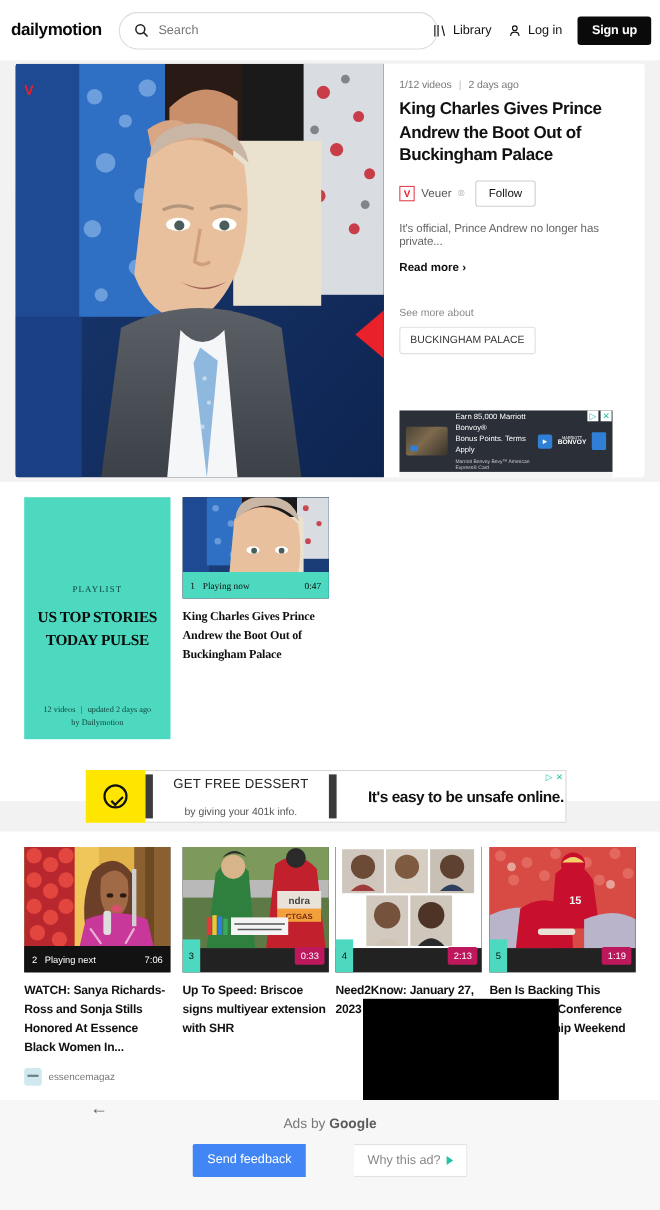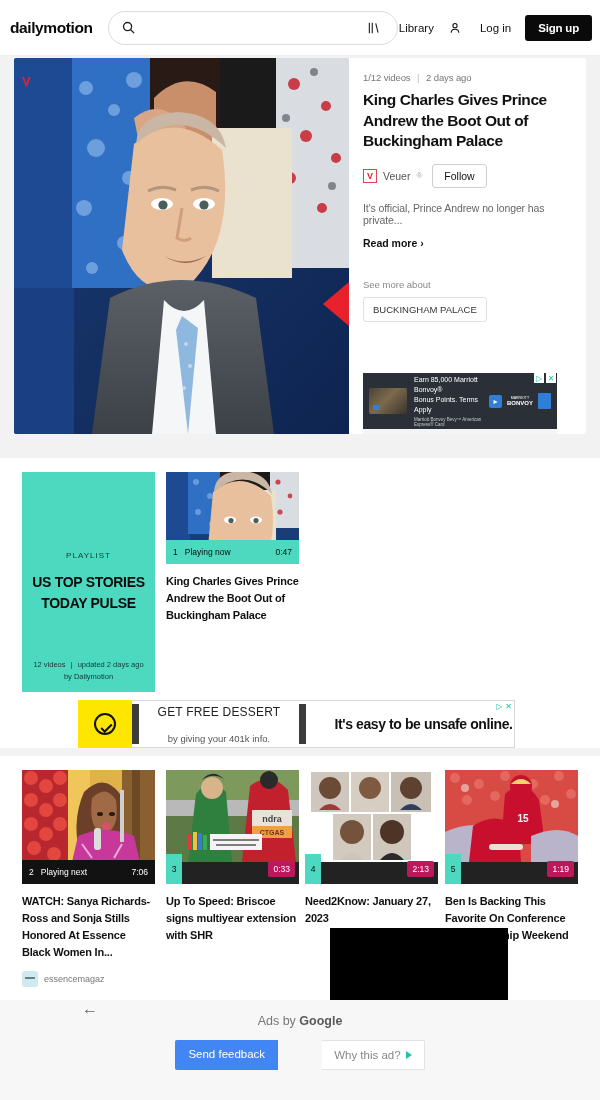--- a/index.html
+++ b/index.html
@@ -29,21 +29,21 @@
   }
   .search-ico { width: 15px; height: 15px; flex: 0 0 15px; margin-right: 8px; }
   .search-input {
     border: none; outline: none; font-size: 11.5px; color: #444;
     font-family: "Liberation Sans", sans-serif; width: 100%; background: transparent;
   }
   .hdr-right {
     position: absolute; right: 8px; top: 0; height: 56px;
     display: flex; align-items: center; gap: 14px;
   }
-  .hdr-item { display: flex; align-items: center; gap: 18px; cursor: pointer; }
+  .hdr-item { display: flex; align-items: center; gap: 5px; cursor: pointer; }
   .hdr-item span { font-size: 11.5px; color: #111; }
   .signup {
     background: #0a0a0a; color: #fff; font-size: 11.5px; font-weight: bold;
     padding: 7px 13px; border-radius: 3px; cursor: pointer; letter-spacing: -0.2px;
   }
 
   
   .watch-card {
     position: absolute; top: 58px; left: 14px;
     width: 572px; height: 376px; background: #fff;
@@ -123,22 +123,23 @@
   .ad-ctrl {
     position: absolute; right: 1px; top: 0px; display: flex; gap: 2px; z-index: 3;
   }
   .ad-ctrl span {
     font-size: 8px; color: #20c3a8; background: #fff; width: 10px; height: 10px;
     display: flex; align-items: center; justify-content: center; cursor: pointer;
   }
 
   
   .pl-strip {
-    position: absolute; top: 458px; left: 0; width: 600px; height: 290px;
+    position: absolute; top: 438px; left: 0; width: 600px; height: 290px;
     background: #fff;
+    font-family: Liberation Serif, serif;
   }
   .pl-cover {
     position: absolute; left: 22px; top: 14px; width: 133px; height: 220px;
     background: #4dd9c0; padding: 10px; display: flex; flex-direction: column;
     justify-content: center; align-items: center; text-align: center;
   }
   .pl-kicker { font-size: 8px; letter-spacing: 1px; color: #0d3b34; margin-bottom: 12px; }
   .pl-name {
     font-size: 14px; font-weight: bold; color: #0a0a0a; line-height: 1.45;
     letter-spacing: -0.3px;
@@ -266,20 +267,21 @@
 <div id="page">
 
   <div class="header">
     <div class="logo">dailymotion</div>
 
     <div class="search-wrap">
       <svg class="search-ico" viewBox="0 0 24 24" fill="none" stroke="#222" stroke-width="2.2">
         <circle cx="10.5" cy="10.5" r="6.5"></circle>
           <line x1="15.5" y1="15.5" x2="21" y2="21"></line>
       </svg>
+      <input class="search-input" type="text" value="" placeholder="Search" style="">
     </div>
 
     <div class="hdr-right">
       <div class="hdr-item">
         <svg width="14" height="14" viewBox="0 0 24 24" fill="none" stroke="#111" stroke-width="1.8">
           <line x1="4" y1="3" x2="4" y2="21"></line>
             <line x1="9" y1="3" x2="9" y2="21"></line>
             <line x1="15" y1="4" x2="19" y2="20"></line>
         </svg>
         <span>Library</span>

